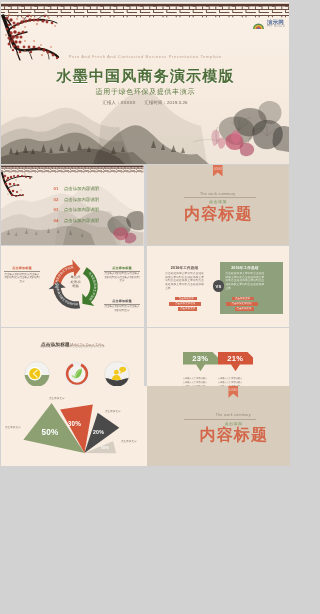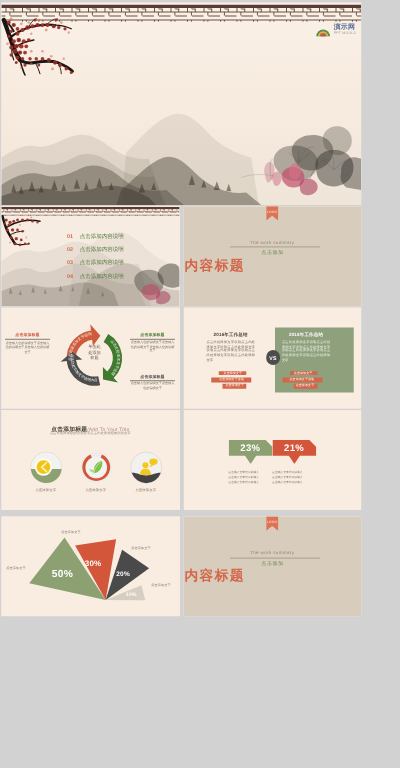--- a/index.html
+++ b/index.html
@@ -4,21 +4,21 @@
 <title>PPT Template Preview</title>
 <style>
   html,body{margin:0;padding:0;background:#d2d2d2;width:290px;height:614px;overflow:hidden;}
   body{font-family:"Liberation Sans",sans-serif;-webkit-font-smoothing:antialiased;}
   .page{position:relative;width:290px;height:614px;}
   .slide{position:absolute;overflow:hidden;background:#f9ece0;}
   .sl-full{left:1px;top:1.5px;width:288px;height:162px;}
   .sl{width:142.5px;height:80.2px;}
   .c0{left:1px;} .c1{left:146.5px;}
   .r1{top:164.8px;} .r2{top:246.4px;} .r3{top:328px;}
-  .r4{top:413px;}
+  .r4{top:386px;padding-left:31px;}
 
   
   .cover-art{position:absolute;left:0;top:0;}
   .cover-wm{position:absolute;right:4px;top:17px;display:flex;align-items:center;gap:1.5px;opacity:.85;}
   .wm-txt{display:flex;flex-direction:column;line-height:1;}
   .wm-txt b{font-size:5.5px;color:#3b5a8f;letter-spacing:.2px;}
   .wm-txt i{font-size:2.8px;color:#8a8a8a;font-style:normal;letter-spacing:.2px;}
   .cover-text{position:absolute;left:0;top:52px;width:288px;text-align:center;}
   .cv-eyebrow{font-size:4.2px;color:#bda490;letter-spacing:.55px;line-height:6px;text-indent:.55px;}
   .cv-title{font-size:15px;font-weight:bold;color:#4d6e39;letter-spacing:1.2px;line-height:17px;margin-top:7.5px;
@@ -35,21 +35,21 @@
 
   
   .dv-bg{position:absolute;inset:0;background:#d8cdbd;}
   .ribbon{position:absolute;left:50%;top:0;width:9.6px;height:11.7px;margin-left:-4.8px;
           background:#dd7354;clip-path:polygon(0 0,100% 0,100% 100%,50% 66%,0 100%);
           display:flex;align-items:flex-start;justify-content:center;}
   .ribbon span{font-size:2.7px;color:#f6e2d8;letter-spacing:.1px;margin-top:3px;}
   .dv-rule{position:absolute;left:37.5px;top:32.5px;width:72px;height:.7px;background:#b5a795;}
   .dv-eyebrow{position:absolute;left:0;top:27.2px;width:100%;text-align:center;font-size:3.6px;color:#8e8577;letter-spacing:.3px;line-height:5px;}
   .dv-kicker{position:absolute;left:0;top:34.5px;width:100%;text-align:center;font-size:4px;color:#6b8a4e;letter-spacing:.45px;text-indent:.45px;line-height:5px;}
-  .dv-title{position:absolute;left:0;top:42px;width:100%;font-size:11px;font-weight:bold;color:#d4674a;letter-spacing:1.1px;text-indent:1.1px;line-height:13px;}
+  .dv-title{position:absolute;left:0;top:42px;width:100%;text-align:center;font-size:16px;font-weight:bold;color:#d4674a;letter-spacing:1.1px;text-indent:1.1px;line-height:13px;}
 
   
   .cyc-art{position:absolute;left:0;top:0;}
   .cyc-arclbl{font-family:"Liberation Sans",sans-serif;font-size:2.8px;fill:#fff;letter-spacing:.1px;}
   .cyc-center{position:absolute;left:62px;top:29px;width:25px;text-align:center;
               font-size:3.3px;color:#6a6156;line-height:4.3px;}
   .cyc-call{position:absolute;width:34px;}
   .cc-title{font-size:3.1px;font-weight:bold;letter-spacing:.15px;line-height:4px;}
   .cc-rule{height:.4px;background:#9b948a;margin:.8px 0 1.1px;}
   .cc-body{font-size:2.5px;color:#6d665c;line-height:3.5px;text-align:center;}
@@ -322,20 +322,29 @@
         <path d="M2.4 10 A4.1 4.1 0 0 1 10.6 10 Z" fill="#d8b21e"></path>
         <path d="M3.8 10 A2.7 2.7 0 0 1 9.2 10 Z" fill="#c9452f"></path>
         <path d="M5.2 10 A1.3 1.3 0 0 1 7.8 10 Z" fill="#2a5fa8"></path>
       </svg>
       <span class="wm-txt">
         <b>演示网</b>
         <i>PPT MOULD</i>
       </span>
     </div>
 
+    <div class="cover-text">
+      <div class="cv-eyebrow">Pure And Fresh And Contracted Business Presentation Template</div>
+      <div class="cv-title">水墨中国风商务演示模版</div>
+      <div class="cv-sub">适用于绿色环保及提供丰演示</div>
+      <div class="cv-meta">
+        <span>汇报人：XXXXX</span>
+        <span>汇报时间：2019.3.26</span>
+      </div>
+    </div>
   </div>
 
   <div class="slide sl c0 r1">
     <svg class="toc-art" width="142.5" height="80.2" viewBox="0 0 142.5 80.2">
       <rect x="0" y="0" width="142.5" height="80.2" fill="#f7ece1"></rect>
       <rect x="0" y="0.6" width="142.5" height="1.7" fill="#5a3b33"></rect>
       <rect x="0" y="2.2" width="142.5" height="5.6" fill="url(#lattice2)"></rect>
       <g>
         <path d="M0 44 C8 38 16 33 26 36 C34 38 42 34 52 30 C62 26 72 30 80 37 C88 43 98 47 110 46 L120 80 L0 80 Z" fill="#6f6656" opacity="0.09"></path>
         <path d="M58 42 C68 33 78 24 90 21 C100 19 108 26 116 34 C124 41 132 46 142.5 48 L142.5 80 L54 80 Z" fill="#6f6656" opacity="0.07"></path>

